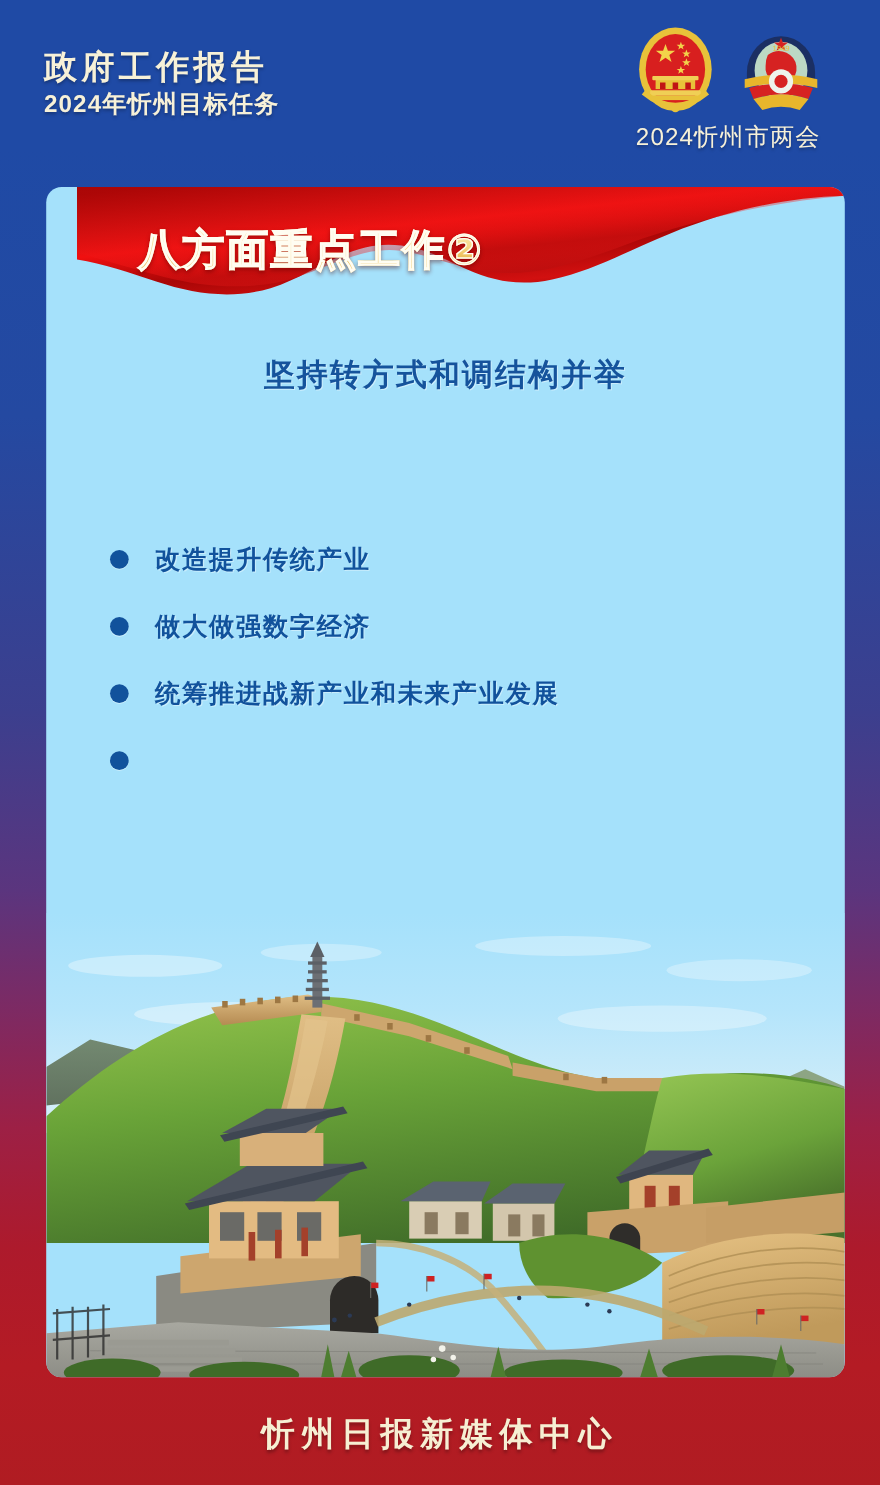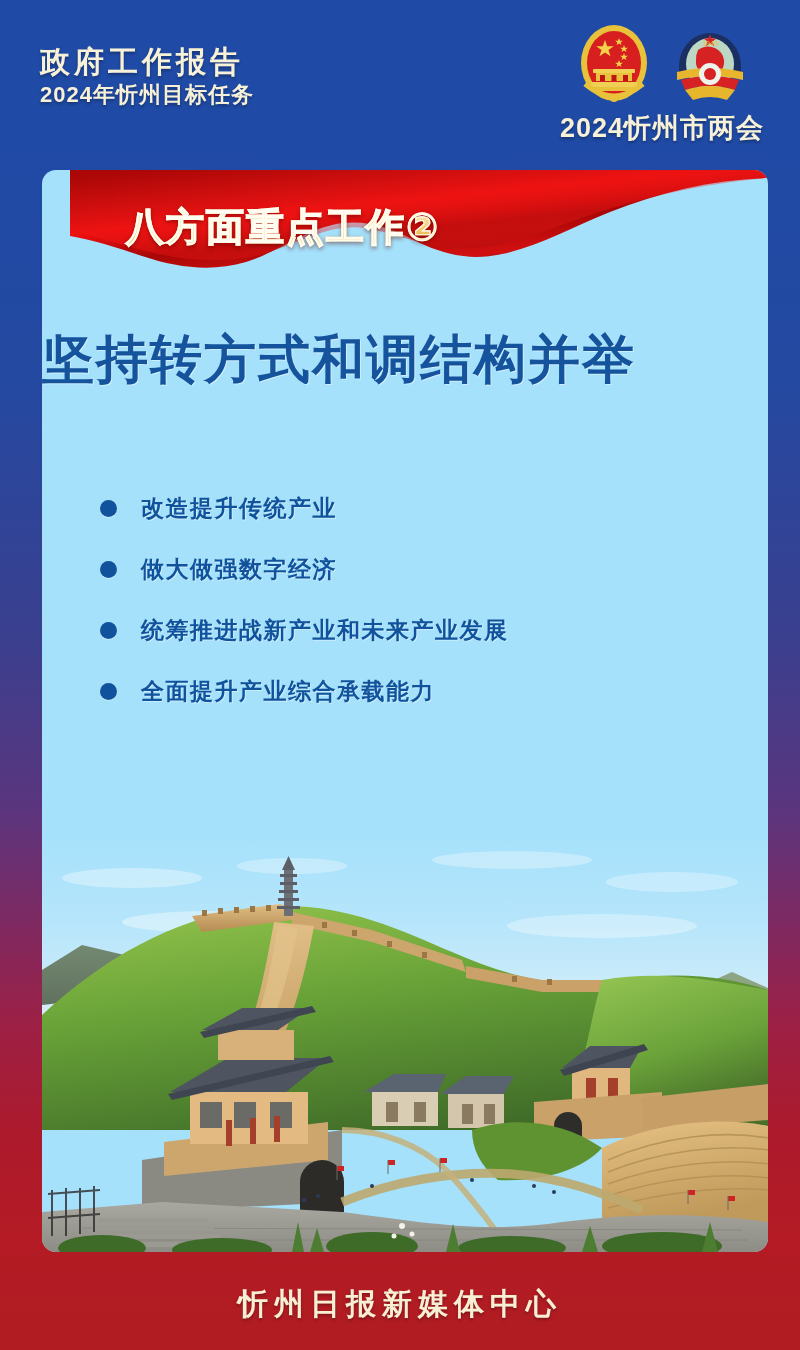--- a/index.html
+++ b/index.html
@@ -50,21 +50,21 @@
   .emblems {
     position:absolute; right:28px; top:22px;
     width:220px; text-align:center;
   }
   .emblem-row {
     display:flex; justify-content:center; gap:18px; align-items:flex-start;
   }
   .emblem { width:78px; height:86px; }
   .emblem-caption {
     margin-top:2px;
-    font-size:27px; font-weight:bold; color:#f7f1d8;
+    font-size:22px; font-weight:normal; color:#f7f1d8;
     letter-spacing:1px;
     text-shadow:0 2px 3px rgba(0,0,0,.30);
   }
 
   
   #card {
     position:absolute;
     left:42px; top:170px;
     width:726px; height:1082px;
     background:#a5e1fb;
@@ -88,23 +88,24 @@
     color:transparent;
     -webkit-text-stroke:1.2px #fffdf2;
     paint-order:stroke fill;
     filter:drop-shadow(0 2px 2px rgba(80,0,0,.45));
     white-space:nowrap;
   }
 
   
   #headline {
     position:absolute; left:0; top:150px; width:726px;
+    text-align:center;
     color:#15539c;
     font-weight:bold;
-    font-size:52px;
+    font-size:28px;
     line-height:1.52;
     letter-spacing:2px;
     text-shadow:1px 1px 0 rgba(255,255,255,.45);
   }
   #headline .hl-line { display:block; }
 
   
   #bullets {
     position:absolute; left:58px; top:308px; width:660px;
   }
@@ -264,21 +265,20 @@
       <div class="bullet-row">
         <span class="bullet-dot"></span>
         <span class="bullet-text">做大做强数字经济</span>
       </div>
       <div class="bullet-row">
         <span class="bullet-dot"></span>
         <span class="bullet-text">统筹推进战新产业和未来产业发展</span>
       </div>
       <div class="bullet-row">
         <span class="bullet-dot"></span>
-        <span class="bullet-text">全面提升产业综合承载能力</span>
       </div>
     </div>
 
     <div id="photo">
       <svg viewBox="0 0 726 422" preserveAspectRatio="none" xmlns="http://www.w3.org/2000/svg">
         <defs>
           <linearGradient id="sky" x1="0" y1="0" x2="0" y2="1">
             <stop offset="0%" stop-color="#a5e1fb"></stop>
             <stop offset="45%" stop-color="#b5e5fb"></stop>
             <stop offset="100%" stop-color="#d9eff8"></stop>

